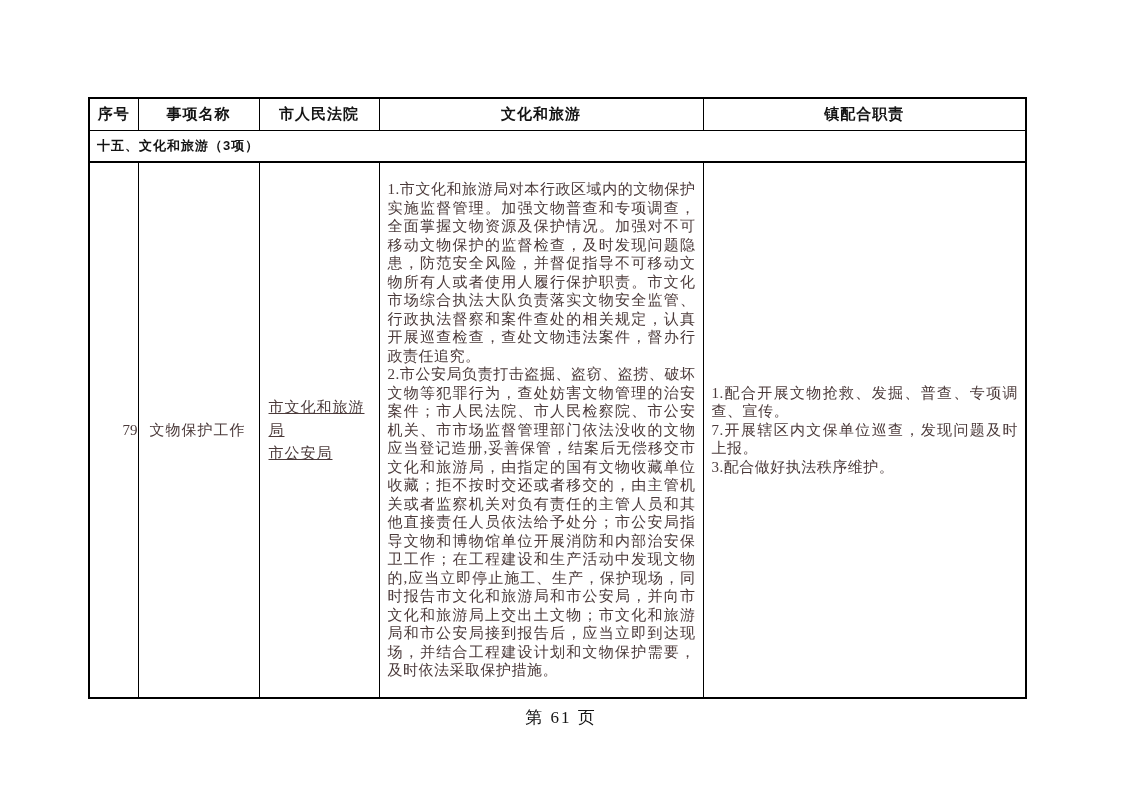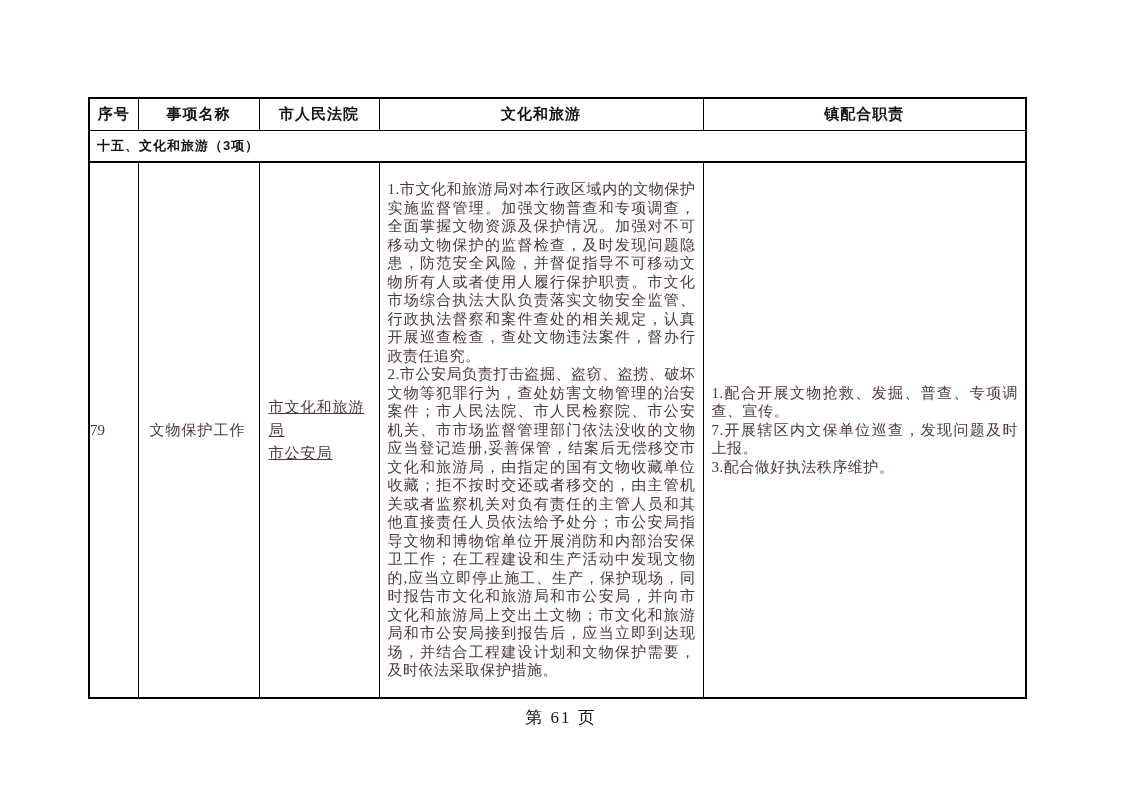--- a/index.html
+++ b/index.html
@@ -37,21 +37,21 @@
     font-family:"Liberation Sans", sans-serif;
     font-weight:bold;font-size:13px;color:var(--header_text);
     text-align:left;vertical-align:middle;
     padding-left:7px;letter-spacing:1px;
     border-bottom:2px solid var(--border_color);
   }
   tr.data-row{height:536px;}
   tr.data-row td{
     color:var(--body_text);font-size:15px;vertical-align:middle;
   }
-  td.cell-seq{text-align:left;font-size:16px;font-family:"Liberation Serif",serif;}
+  td.cell-seq{text-align:right;font-size:16px;font-family:"Liberation Serif",serif;}
   td.cell-item{text-align:left;padding-left:11px;letter-spacing:1px;}
   td.cell-dept{text-align:left;padding-left:9px;padding-right:4px;line-height:23px;letter-spacing:1px;text-decoration:underline;}
   td.cell-duties,td.cell-town{
     padding:6px 7px 6px 8px;
     font-size:14px;line-height:18.5px;
   }
   .duty-par{
     text-align:justify;
     letter-spacing:0.5px;
   }

